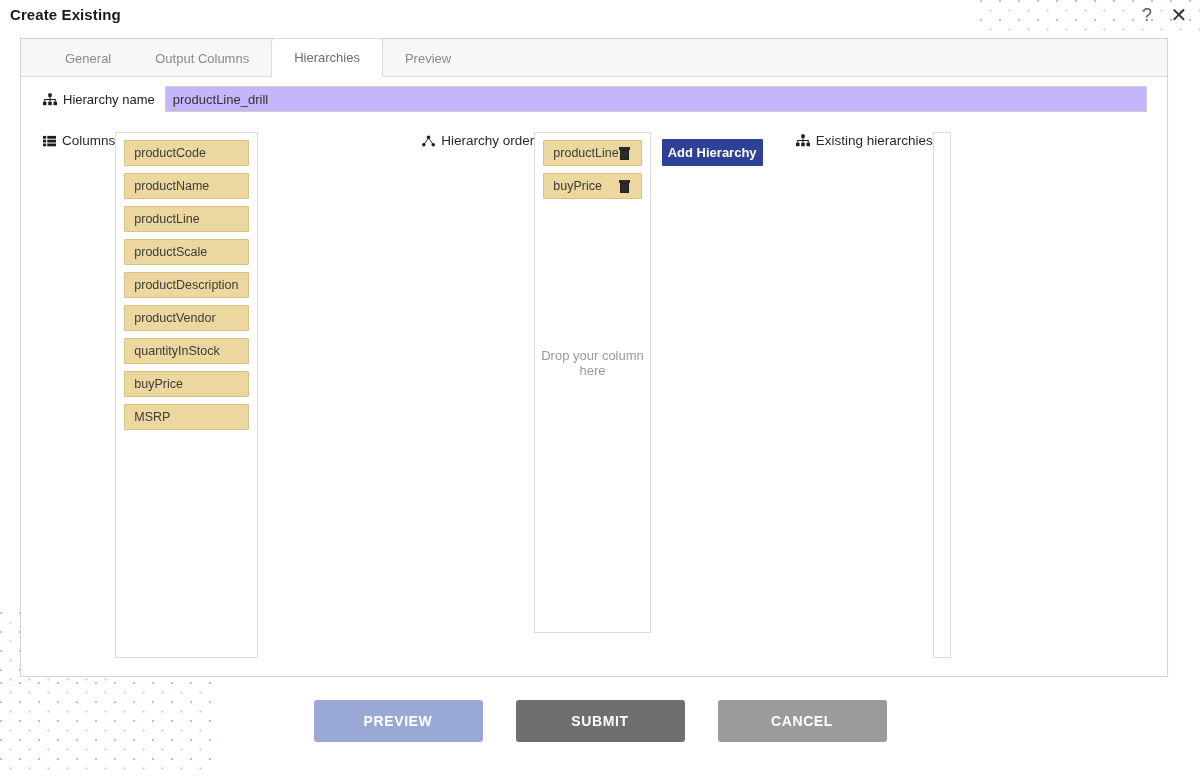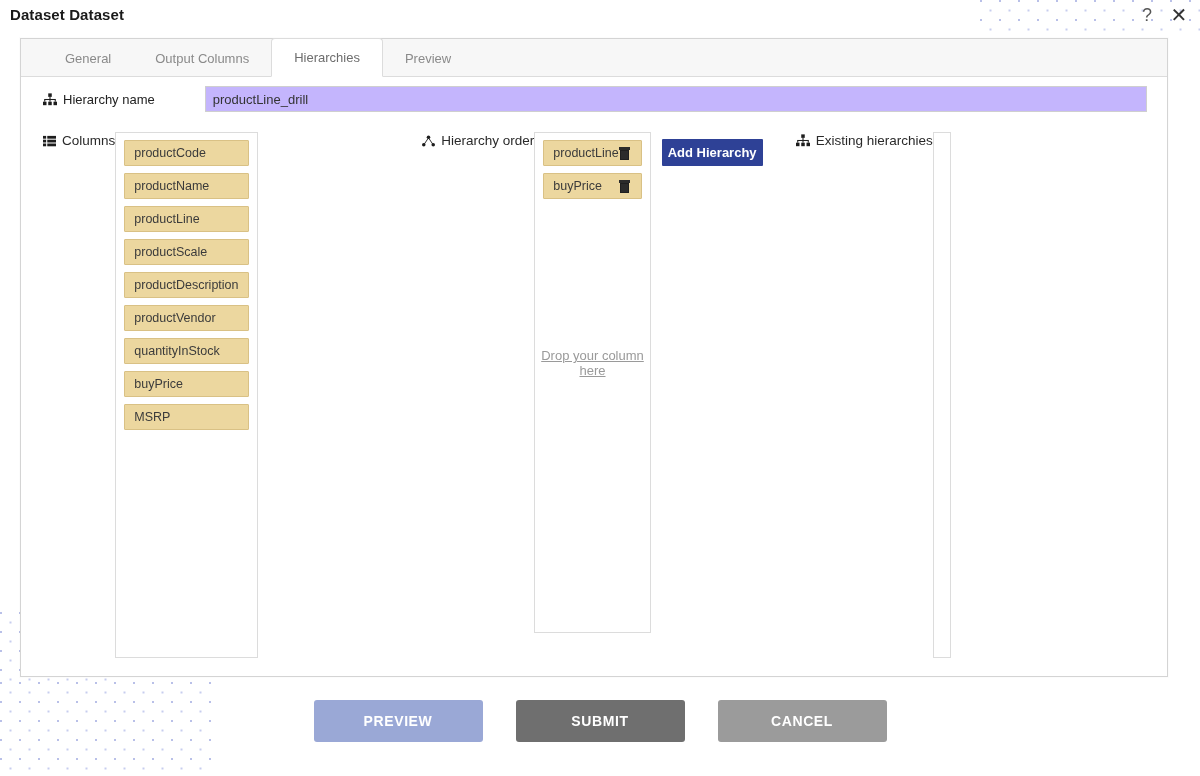--- a/index.html
+++ b/index.html
@@ -109,21 +109,20 @@
     border-radius: 4px 4px 0 0;
     height: 39px;
   }
 
   
   #name-row {
     display: flex;
     align-items: center;
     padding: 9px 20px 8px 22px;
     box-sizing: border-box;
-    gap: 40px;
   }
   #name-label {
     display: flex;
     align-items: center;
     gap: 6px;
     font-size: 13px;
     color: #222;
     white-space: nowrap;
     padding-right: 10px;
   }
@@ -214,21 +213,20 @@
   }
 
   #drop-hint {
     position: absolute;
     left: 0; right: 0;
     top: 215px;
     text-align: center;
     color: #9a9a9a;
     font-size: 13px;
     pointer-events: none;
-    text-decoration: underline;
   }
 
   #add-hierarchy-button {
     margin: 7px auto 0 auto;
     display: block;
     background: #2e4196;
     color: #ffffff;
     border: none;
     height: 27px;
     padding: 0 6px;
@@ -269,21 +267,21 @@
   .hicon { display: inline-block; line-height: 0; }
   .hicon svg { display: block; }
 </style>
 </head>
 <body>
 
 <div class="dots" id="dots-top-right"></div>
 <div class="dots" id="dots-bottom-left"></div>
 <div class="dots" id="dots-bottom-strip"></div>
 
-<div id="dialog-title">Dataset Dataset</div>
+<div id="dialog-title">Create Existing</div>
 <button class="corner-btn" id="help-button">?</button>
 <button class="corner-btn" id="close-button">✕</button>
 
 <div id="panel">
 
   <div id="tabbar">
     <button class="tab">General</button>
     <button class="tab">Output Columns</button>
     <button class="tab active">Hierarchies</button>
     <button class="tab">Preview</button>

